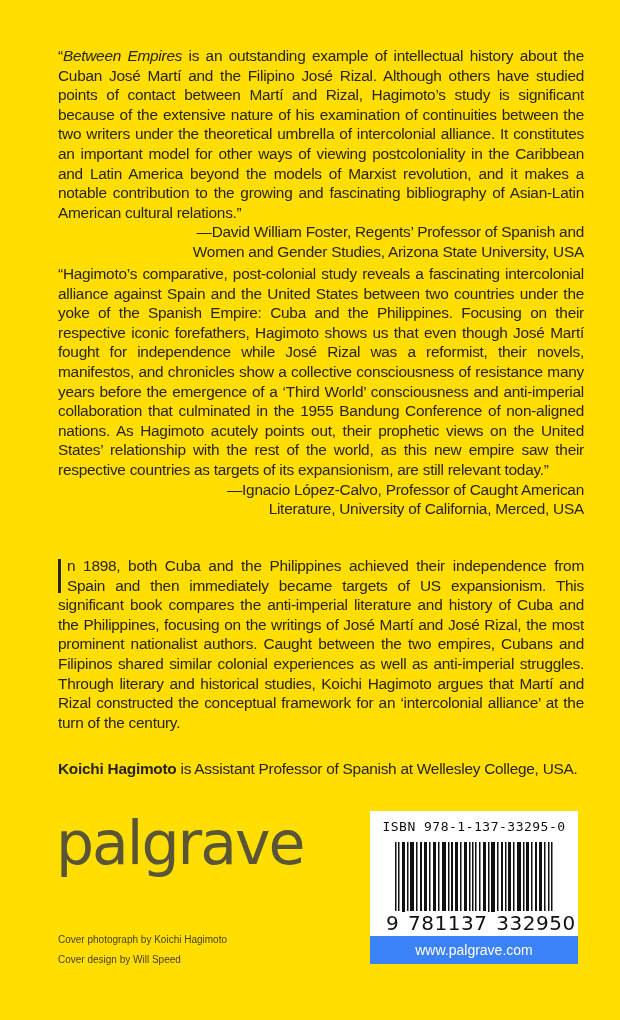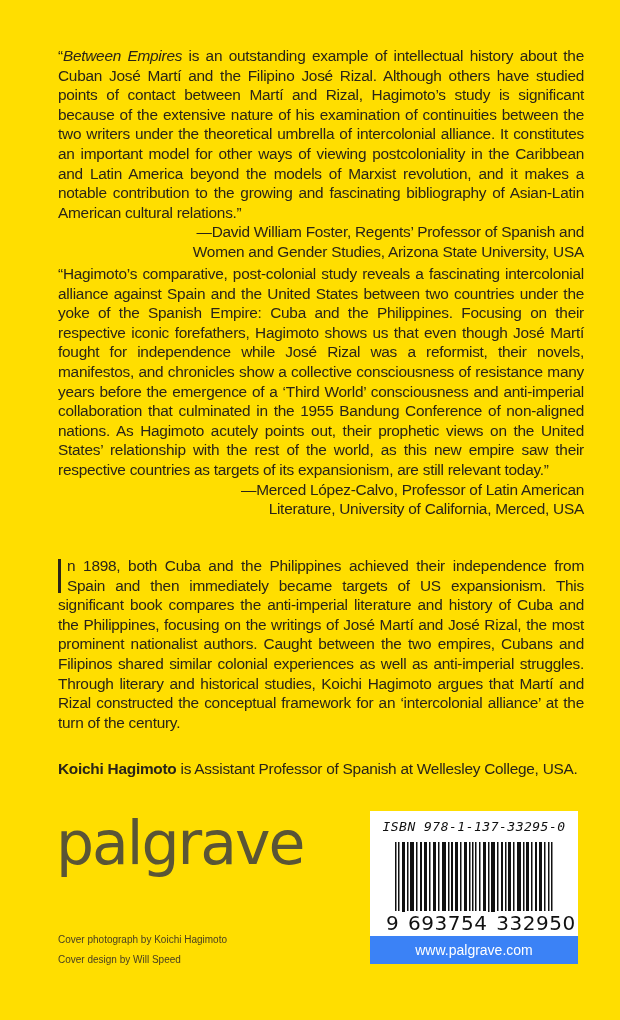--- a/index.html
+++ b/index.html
@@ -42,21 +42,21 @@
   }
   .credits div { display: block; }
 
   .barcode-box {
     position: absolute; left: 370px; top: 811px;
     width: 208px; height: 153px; background: #ffffff;
   }
   .isbn {
     position: absolute; top: 8px; left: 0; width: 100%;
     text-align: center; font-family: "DejaVu Sans Mono", monospace;
-    font-size: 13px; color: #111; letter-spacing: 0.5px; font-style: italic;
+    font-size: 13px; color: #111; letter-spacing: 0.5px;
   }
   .bars {
     position: absolute; top: 31px; left: 25px; width: 160px; height: 78px;
   }
   .bar-digits {
     position: absolute; top: 100px; left: 15px;
     font-family: "DejaVu Sans", sans-serif; font-size: 20px; color: #111;
     letter-spacing: 0.5px; white-space: nowrap;
   }
   .bar-digits span { background: #fff; padding: 0 1px; }
@@ -70,21 +70,21 @@
 <body>
 
 <div class="col" id="blurb1">
   <p><span>“</span><em>Between Empires</em><span> is an outstanding example of intellectual history about the Cuban José Martí and the Filipino José Rizal. Although others have studied points of contact between Martí and Rizal, Hagimoto’s study is significant because of the extensive nature of his examination of continuities between the two writers under the theoretical umbrella of intercolonial alliance. It constitutes an important model for other ways of viewing postcoloniality in the Caribbean and Latin America beyond the models of Marxist revolution, and it makes a notable contribution to the growing and fascinating bibliography of Asian-Latin American cultural relations.”</span></p>
   <span class="attr">—David William Foster, Regents’ Professor of Spanish and</span>
   <span class="attr">Women and Gender Studies, Arizona State University, USA</span>
 </div>
 
 <div class="col" id="blurb2">
   <p>“Hagimoto’s comparative, post-colonial study reveals a fascinating intercolonial alliance against Spain and the United States between two countries under the yoke of the Spanish Empire: Cuba and the Philippines. Focusing on their respective iconic forefathers, Hagimoto shows us that even though José Martí fought for independence while José Rizal was a reformist, their novels, manifestos, and chronicles show a collective consciousness of resistance many years before the emergence of a ‘Third World’ consciousness and anti-imperial collaboration that culminated in the 1955 Bandung Conference of non-aligned nations. As Hagimoto acutely points out, their prophetic views on the United States’ relationship with the rest of the world, as this new empire saw their respective countries as targets of its expansionism, are still relevant today.”</p>
-  <span class="attr">—Merced López-Calvo, Professor of Latin American</span>
+  <span class="attr">—Ignacio López-Calvo, Professor of Caught American</span>
   <span class="attr">Literature, University of California, Merced, USA</span>
 </div>
 
 <div class="col" id="desc">
   <p><span class="dropcap"></span><span>n 1898, both Cuba and the Philippines achieved their independence from Spain and then immediately became targets of US expansionism. This significant book compares the anti-imperial literature and history of Cuba and the Philippines, focusing on the writings of José Martí and José Rizal, the most prominent nationalist authors. Caught between the two empires, Cubans and Filipinos shared similar colonial experiences as well as anti-imperial struggles. Through literary and historical studies, Koichi Hagimoto argues that Martí and Rizal constructed the conceptual framework for an ‘intercolonial alliance’ at the turn of the century.</span></p>
 </div>
 
 <div class="col" id="bio">
   <p style="text-align:left"><b>Koichi Hagimoto</b><span> is Assistant Professor of Spanish at Wellesley College, USA.</span></p>
 </div>
@@ -136,16 +136,16 @@
         <rect x="131" y="0" width="3" height="70"></rect>
       <rect x="136" y="0" width="1.5" height="70"></rect>
         <rect x="140" y="0" width="2" height="70"></rect>
       <rect x="144" y="0" width="3" height="70"></rect>
         <rect x="149" y="0" width="1.5" height="70"></rect>
       <rect x="153" y="0" width="1.5" height="78"></rect>
         <rect x="156" y="0" width="1.5" height="78"></rect>
     </g>
   </svg>
   <div class="bar-digits">
-    <span>9</span>&nbsp;<span>693754</span>&nbsp;<span>332950</span>
+    <span>9</span>&nbsp;<span>781137</span>&nbsp;<span>332950</span>
   </div>
   <div class="url-bar">www.palgrave.com</div>
 </div>
 
 </body></html>

